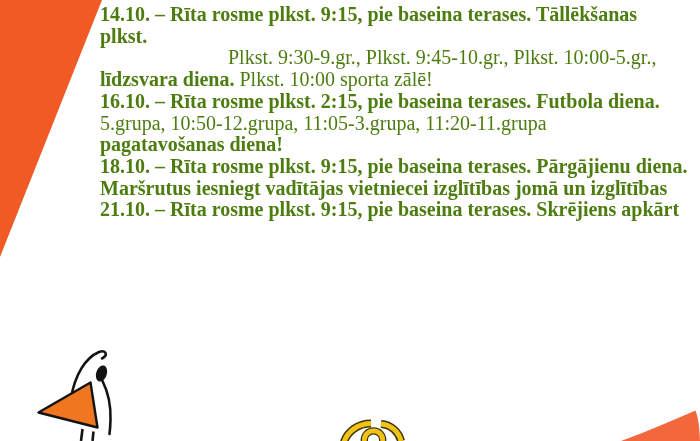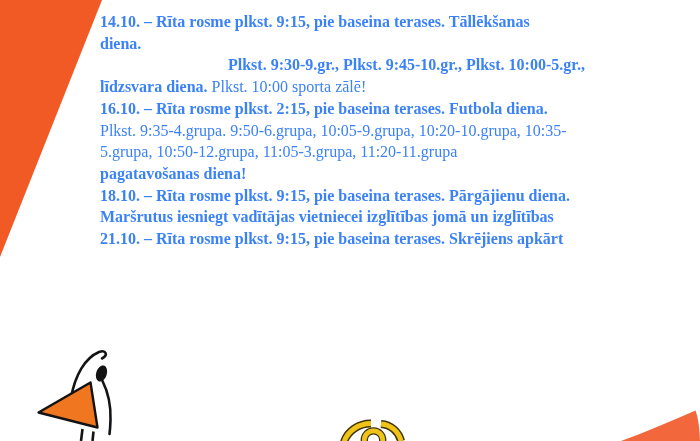--- a/index.html
+++ b/index.html
@@ -5,50 +5,49 @@
   html, body { margin: 0; padding: 0; }
   body {
     width: 700px; height: 441px;
     background: #ffffff;
     overflow: hidden;
     position: relative;
     font-family: "Liberation Serif", "DejaVu Serif", serif;
   }
   #schedule-text {
     position: absolute;
-    left: 100px; top: 11px;
+    left: 100px; top: 4px;
     width: 552px;
-    color: #3b82f6;
-    font-size: 16px;
+    color: #4d7c0f;
+    font-size: 20px;
     line-height: 21.7px;
   }
   .line { white-space: nowrap; }
   .line .b { font-weight: 700; }
-  .line.indent1 { padding-left: 128px; font-weight: bold; }
+  .line.indent1 { padding-left: 128px; }
   .line.indent2 { padding-left: 136px; }
   .deco { position: absolute; display: block; }
   #corner-svg  { left: 0;   top: 0;   }
   #figure-svg  { left: 25px; top: 344px; }
   #sun-svg     { left: 333px; top: 414px; }
   #swoosh-svg  { left: 613px; top: 404px; }
 </style>
 </head>
 <body>
 
 <svg id="corner-svg" class="deco" width="110" height="262" viewBox="0 0 110 262">
   <polygon points="0,0 102,0 0,257" fill="#F15A24"></polygon>
 </svg>
 
 <div id="schedule-text">
     <div class="line plain"><span class="b">14.10. – Rīta rosme plkst. 9:15, pie baseina terases. Tāllēkšanas</span></div>
-    <div class="line plain"><span class="b">diena.</span></div>
+    <div class="line plain"><span class="b">plkst.</span></div>
     <div class="line indent1"><span>Plkst. 9:30-9.gr., Plkst. 9:45-10.gr., Plkst. 10:00-5.gr.,</span></div>
     <div class="line plain"><span class="b">līdzsvara diena.</span><span> Plkst. 10:00 sporta zālē!</span></div>
     <div class="line plain"><span class="b">16.10. – Rīta rosme plkst. 2:15, pie baseina terases. Futbola diena.</span></div>
-    <div class="line plain"><span>Plkst. 9:35-4.grupa. 9:50-6.grupa, 10:05-9.grupa, 10:20-10.grupa, 10:35-</span></div>
     <div class="line plain"><span>5.grupa, 10:50-12.grupa, 11:05-3.grupa, 11:20-11.grupa</span></div>
     <div class="line plain"><span class="b">pagatavošanas diena!</span></div>
     <div class="line plain"><span class="b">18.10. – Rīta rosme plkst. 9:15, pie baseina terases. Pārgājienu diena.</span></div>
     <div class="line plain"><span class="b">Maršrutus iesniegt vadītājas vietniecei izglītības jomā un izglītības</span></div>
     <div class="line plain"><span class="b">21.10. – Rīta rosme plkst. 9:15, pie baseina terases. Skrējiens apkārt</span></div>
   </div>
 
 <svg id="figure-svg" class="deco" width="95" height="97" viewBox="25 344 95 97">
   <path d="M 71 398 C 75 375, 85 358, 99 352 C 106 349.5, 108.5 355, 102 358.5" fill="none" stroke="#131313" stroke-width="2.6" stroke-linecap="round"></path>
   <path d="M 102.5 381 C 108 392, 111 405, 110.5 420 C 110.3 426, 110 430, 109.5 434" fill="none" stroke="#131313" stroke-width="2.6" stroke-linecap="round"></path>

